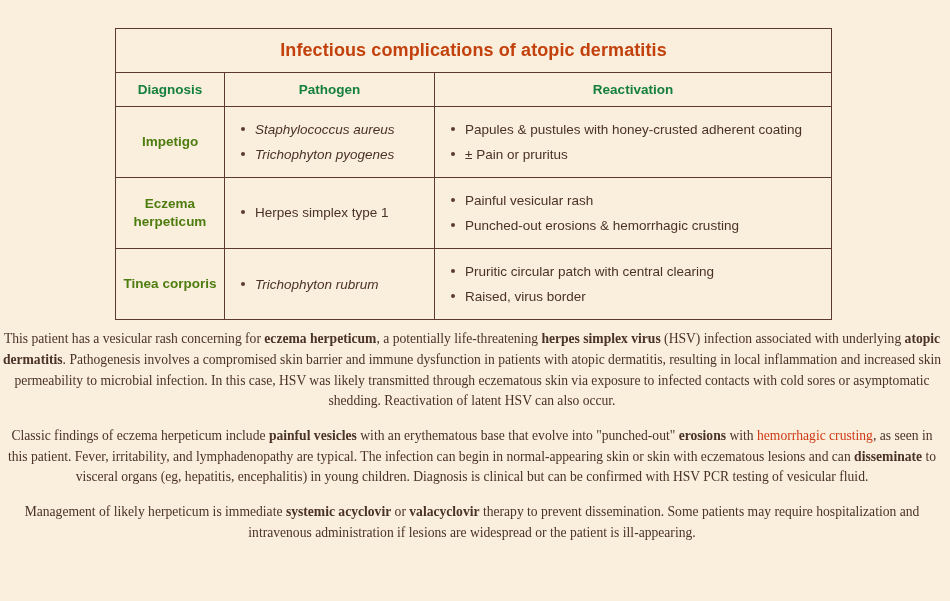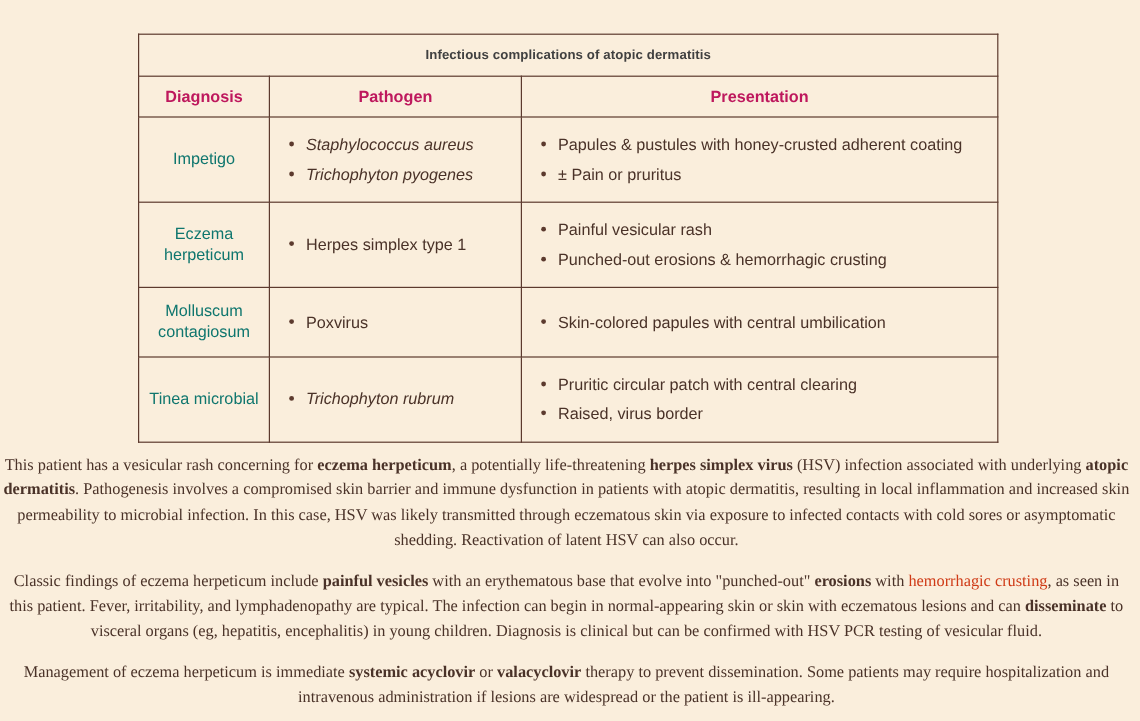--- a/index.html
+++ b/index.html
@@ -29,37 +29,37 @@
   }
   table.factbox td,
   table.factbox th {
     border: 1px solid #5c3a2e;
     background: #faeedc;
     vertical-align: middle;
   }
   .tbl-title {
     text-align: center;
     font-weight: bold;
-    font-size: 11px;
-    color: #404040;
+    font-size: 18px;
+    color: #c2410c;
     padding: 11px 6px;
     letter-spacing: 0.1px;
   }
   .col-head {
     text-align: center;
     font-weight: bold;
     font-size: 13.5px;
-    color: #be185d;
+    color: #15803d;
     padding: 9px 6px;
   }
   .dx-cell {
     text-align: center;
-    font-weight: normal;
+    font-weight: bold;
     font-size: 13.5px;
-    color: #0f766e;
+    color: #4d7c0f;
     padding: 10px 6px;
     line-height: 1.35;
   }
   .list-cell {
     padding: 8px 10px 8px 14px;
     font-size: 13.5px;
     color: #4a3228;
   }
   .list-cell ul {
     margin: 0;
@@ -122,21 +122,21 @@
         <col class="c2">
         <col class="c3">
     </colgroup>
     <tbody>
       <tr>
         <td class="tbl-title" colspan="3">Infectious complications of atopic dermatitis</td>
       </tr>
       <tr>
         <td class="col-head">Diagnosis</td>
         <td class="col-head">Pathogen</td>
-        <td class="col-head">Presentation</td>
+        <td class="col-head">Reactivation</td>
       </tr>
 
     <tr>
           <td class="dx-cell">Impetigo</td>
           <td class="list-cell">
             <ul>
               <li><span class="ital">Staphylococcus aureus</span></li>
               <li><span class="ital">Trichophyton pyogenes</span></li>
             </ul>
           </td>
@@ -155,48 +155,35 @@
             </ul>
           </td>
           <td class="list-cell">
             <ul>
               <li>Painful vesicular rash</li>
               <li>Punched-out erosions &amp; hemorrhagic crusting</li>
             </ul>
           </td>
         </tr>
         <tr>
-          <td class="dx-cell">Molluscum contagiosum</td>
-          <td class="list-cell">
-            <ul>
-              <li><span>Poxvirus</span></li>
-            </ul>
-          </td>
-          <td class="list-cell">
-            <ul>
-              <li>Skin-colored papules with central umbilication</li>
-            </ul>
-          </td>
-        </tr>
-        <tr>
-          <td class="dx-cell">Tinea microbial</td>
+          <td class="dx-cell">Tinea corporis</td>
           <td class="list-cell">
             <ul>
               <li><span class="ital">Trichophyton rubrum</span></li>
             </ul>
           </td>
           <td class="list-cell">
             <ul>
               <li>Pruritic circular patch with central clearing</li>
               <li>Raised, virus border</li>
             </ul>
           </td>
         </tr>
       </tbody>
   </table>
 </div>
 
 <div class="prose">
 
 <p><span>This patient has a vesicular rash concerning for </span><b>eczema herpeticum</b><span>, a potentially life-threatening </span><b>herpes simplex virus</b><span> (HSV) infection associated with underlying </span><b>atopic dermatitis</b><span>.  Pathogenesis involves a compromised skin barrier and immune dysfunction in patients with atopic dermatitis, resulting in local inflammation and increased skin permeability to microbial infection.  In this case, HSV was likely transmitted through eczematous skin via exposure to infected contacts with cold sores or asymptomatic shedding.  Reactivation of latent HSV can also occur.</span></p>
     <p><span>Classic findings of eczema herpeticum include </span><b>painful vesicles</b><span> with an erythematous base that evolve into "punched-out" </span><b>erosions</b><span> with </span><span class="hl-red">hemorrhagic crusting</span><span>, as seen in this patient.  Fever, irritability, and lymphadenopathy are typical.  The infection can begin in normal-appearing skin or skin with eczematous lesions and can </span><b>disseminate</b><span> to visceral organs (eg, hepatitis, encephalitis) in young children.  Diagnosis is clinical but can be confirmed with HSV PCR testing of vesicular fluid.</span></p>
-    <p><span>Management of eczema herpeticum is immediate </span><b>systemic acyclovir</b><span> or </span><b>valacyclovir</b><span> therapy to prevent dissemination.  Some patients may require hospitalization and intravenous administration if lesions are widespread or the patient is ill-appearing.</span></p>
+    <p><span>Management of likely herpeticum is immediate </span><b>systemic acyclovir</b><span> or </span><b>valacyclovir</b><span> therapy to prevent dissemination.  Some patients may require hospitalization and intravenous administration if lesions are widespread or the patient is ill-appearing.</span></p>
   </div>
 
 </body></html>

